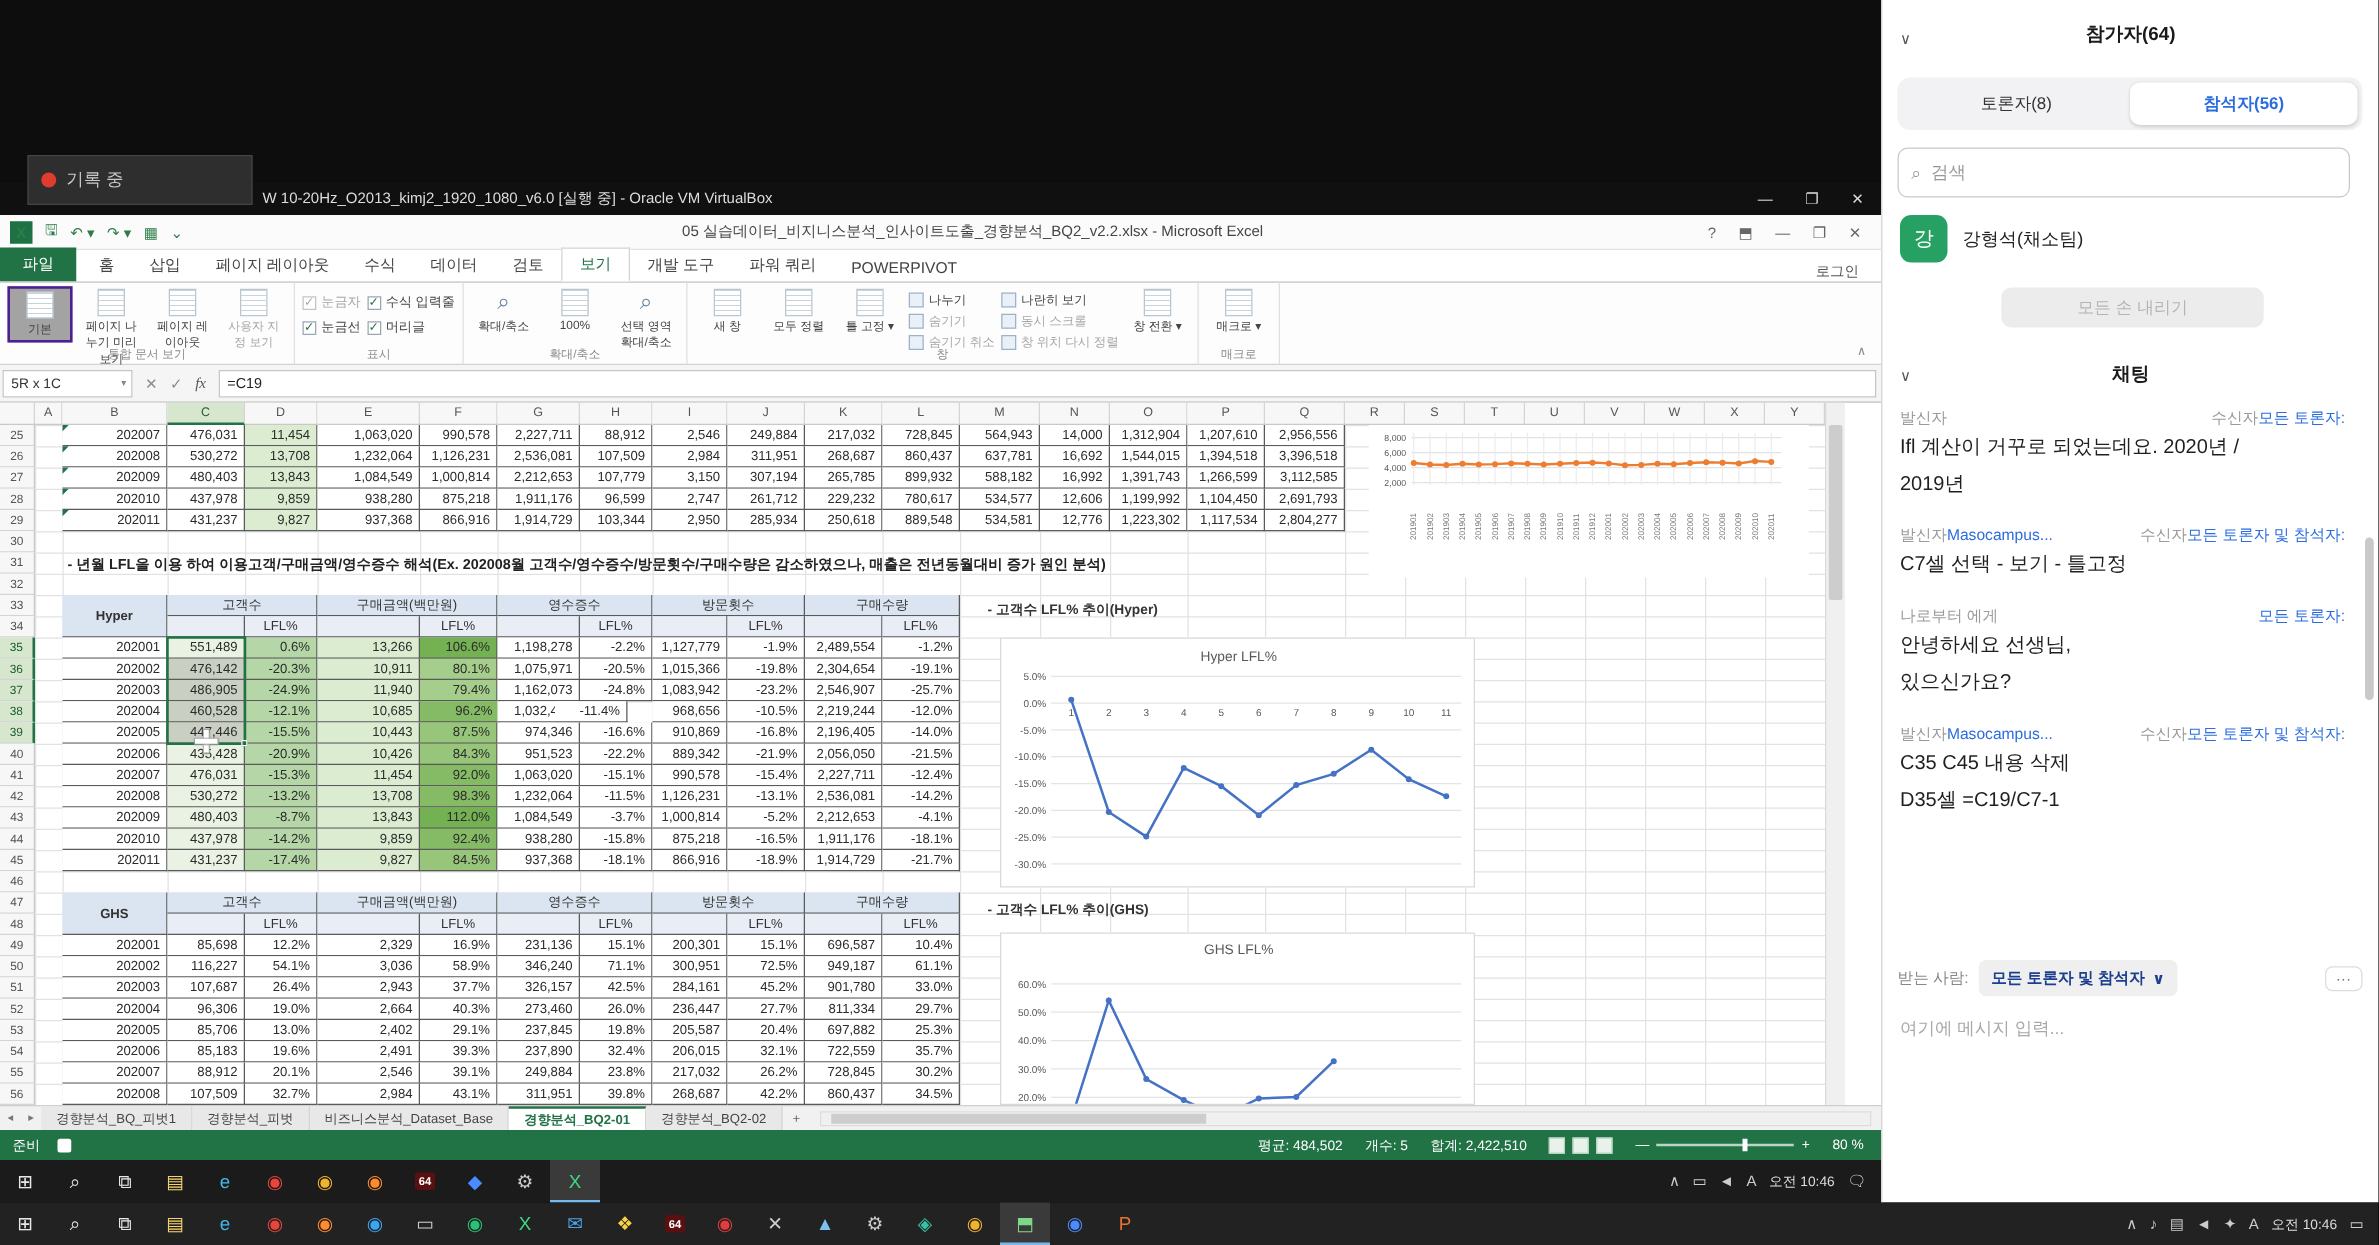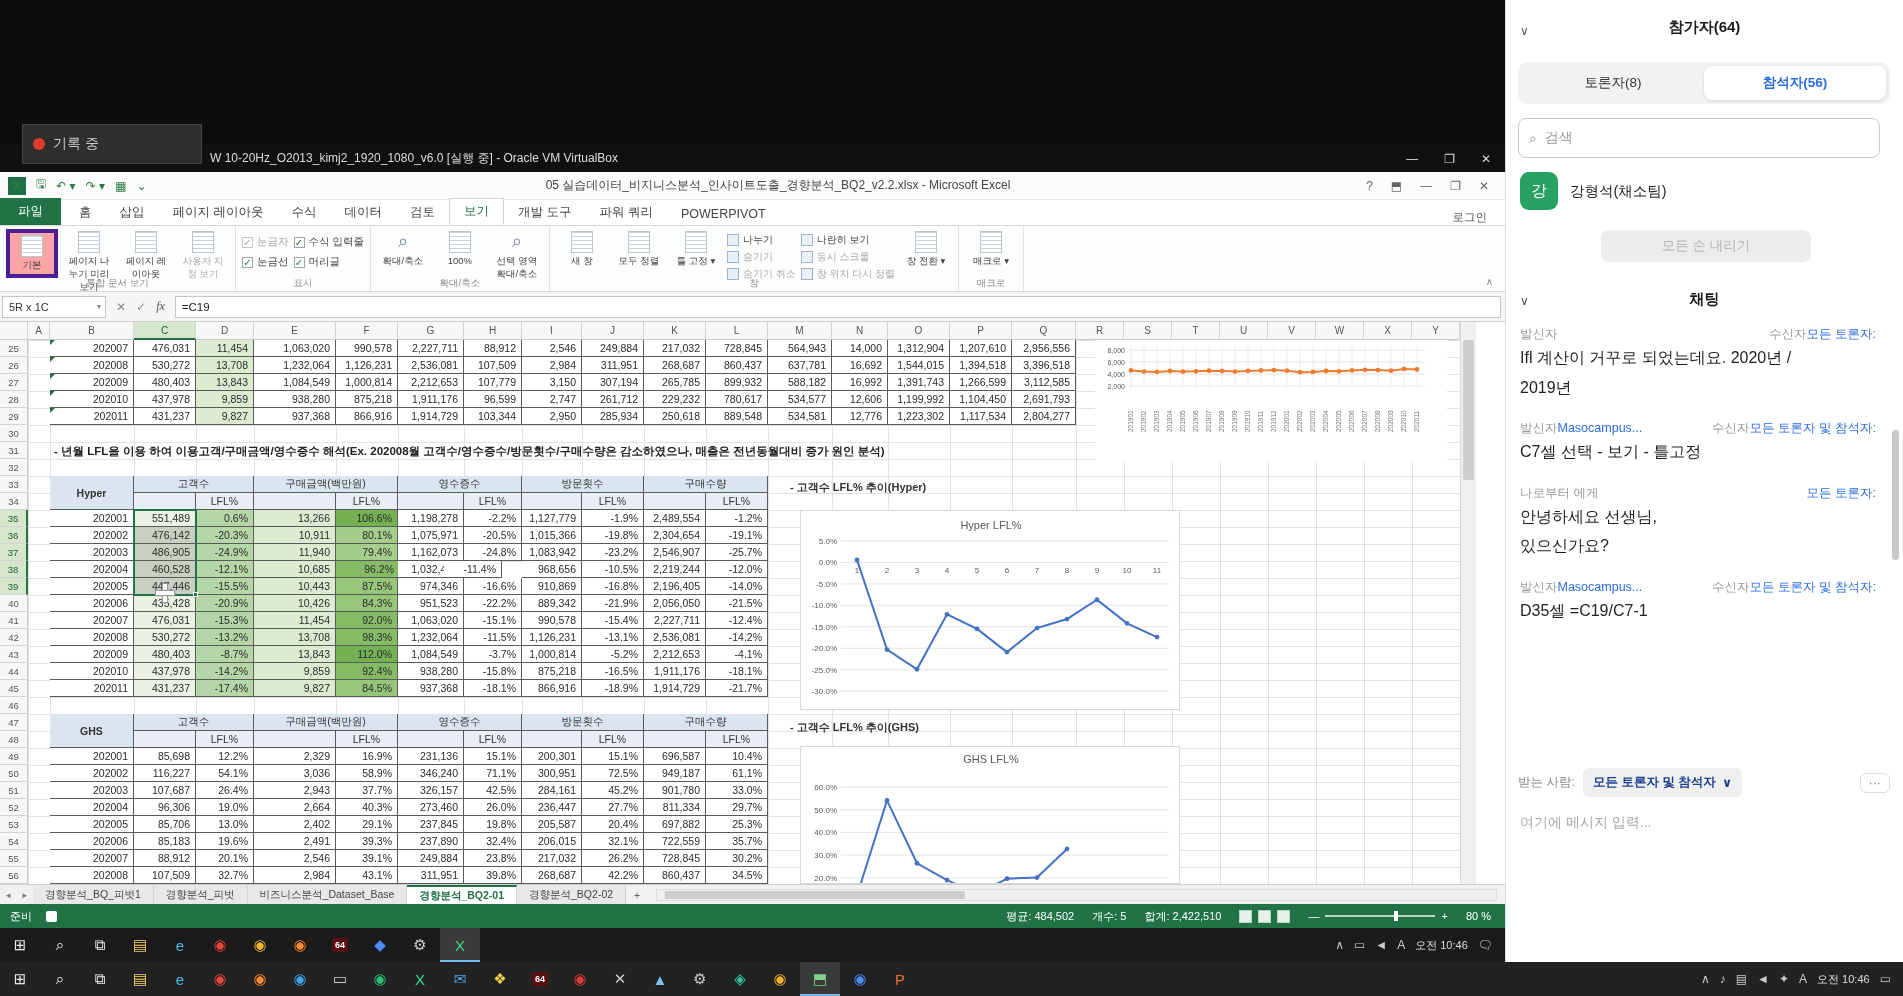--- a/index.html
+++ b/index.html
@@ -22,21 +22,21 @@
   .xl-ctrls{display:flex;gap:18px;padding-right:16px;color:#666;font-size:12px;}
   .tab-row{left:0;top:200px;width:1505px;height:26px;background:#fff;display:flex;align-items:flex-end;border-bottom:1px solid #d4d4d4;}
   .rtab{padding:4px 14px;font-size:12.5px;color:#444;}
   .rtab.file{background:#217346;color:#fff;margin-right:4px;padding:5px 18px;}
   .rtab.active{border:1px solid #d4d4d4;border-bottom:1px solid #fff;color:#217346;background:#fff;}
   .login{margin-left:auto;padding-right:18px;font-size:11.5px;color:#555;}
   .ribbon{left:0;top:226px;width:1505px;height:66px;background:#fdfdfd;border-bottom:1px solid #d4d4d4;display:flex;}
   .rgroup{position:relative;height:100%;border-right:1px solid #e0e0e0;padding:3px 6px 14px 6px;display:flex;gap:5px;align-items:flex-start;}
   .rgroup-label{position:absolute;bottom:1px;left:0;right:0;text-align:center;font-size:9.5px;color:#8a8a8a;}
   .bigbtn{display:flex;flex-direction:column;align-items:center;justify-content:flex-start;gap:2px;padding:2px 4px;font-size:9.5px;color:#444;text-align:center;width:52px;}
-  .bigbtn.sel{background:#fca5a5;border:4px solid #4c1d95;}
+  .bigbtn.sel{background:#a3a3a3;border:2px solid #4c1d95;}
   .bico{width:22px;height:22px;border:1px solid #b9c6d0;background:#fff;}
   .bico.grid{background:repeating-linear-gradient(0deg,#fff,#fff 3px,#c9d3da 3px,#c9d3da 4px),repeating-linear-gradient(90deg,#fff,#fff 3px,#c9d3da 3px,#c9d3da 4px);}
   .bico.mag{border:none;background:none;font-size:18px;color:#6b86a5;line-height:20px;}
   .checks{display:flex;flex-direction:column;gap:6px;padding-top:6px;}
   .chk{display:flex;align-items:center;gap:4px;font-size:10.5px;color:#444;}
   .chk .box{width:11px;height:11px;border:1px solid #9aa7b1;background:#fff;color:#217346;font-size:10px;line-height:10px;text-align:center;}
   .chk.dis{color:#a6a6a6;}
   .chk.dis .box{color:#a6a6a6;border-color:#c4c4c4;}
   .smallcol{display:flex;flex-direction:column;gap:3px;padding-top:4px;}
   .smallbtn{display:flex;align-items:center;gap:4px;font-size:10px;color:#444;}
@@ -1104,20 +1104,21 @@
           </div>
           <div class="mline">안녕하세요 선생님,</div>
           <div class="mline">있으신가요?</div>
         </div>
         <div class="msg">
           <div class="mhead">
             <span>발신자</span>
             <span class="sender">Masocampus...</span>
             <span class="to"><span>수신자</span><span class="rcpt">모든 토론자 및 참석자:</span></span>
           </div>
+          <div class="mline">C35 C45 내용 삭제</div>
           <div class="mline">D35셀 =C19/C7-1</div>
         </div>
       </div>
     <div class="chat-footer">
       <span>받는 사람:</span>
       <span class="rcpt-pill">
         <span>모든 토론자 및 참석자</span>
         <span>∨</span>
       </span>
       <span class="more-btn">···</span>

